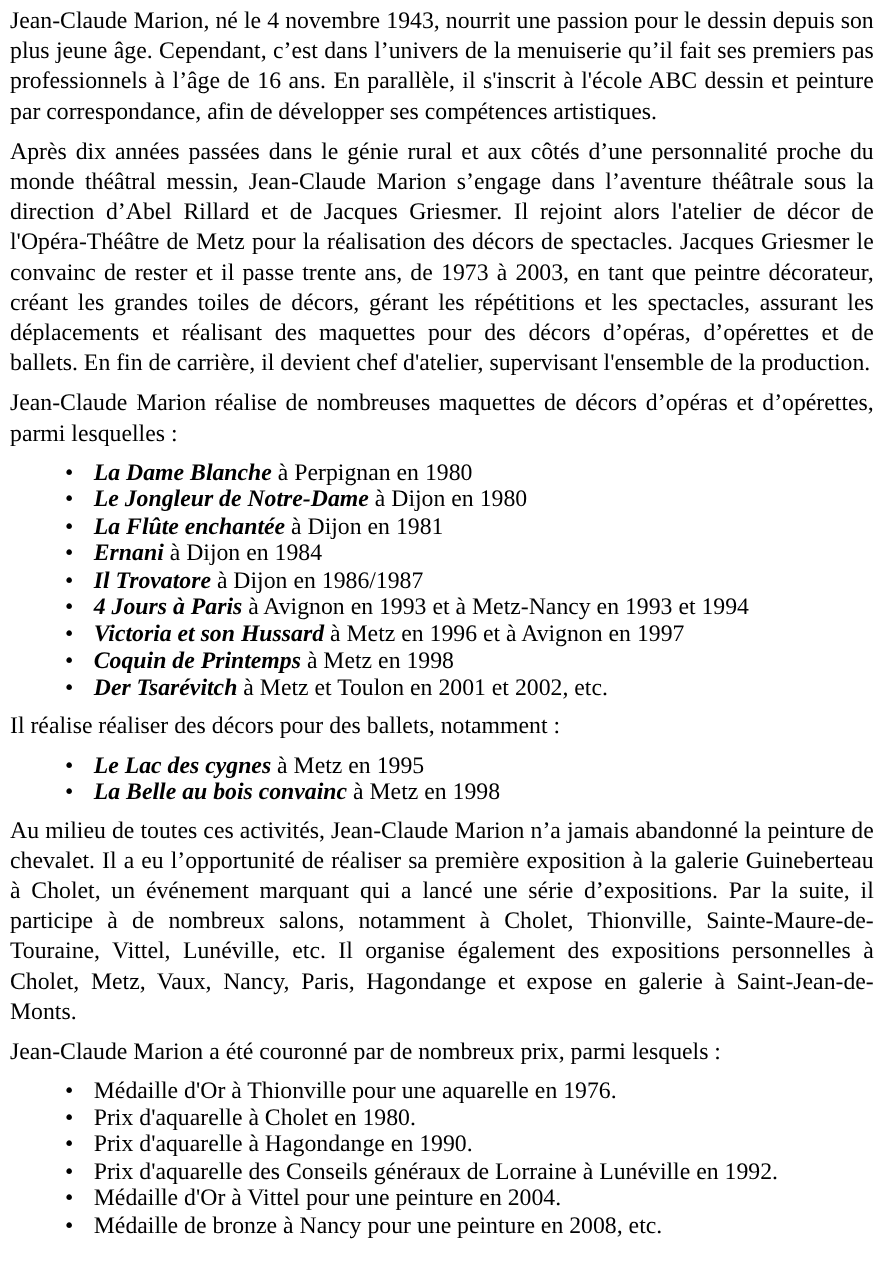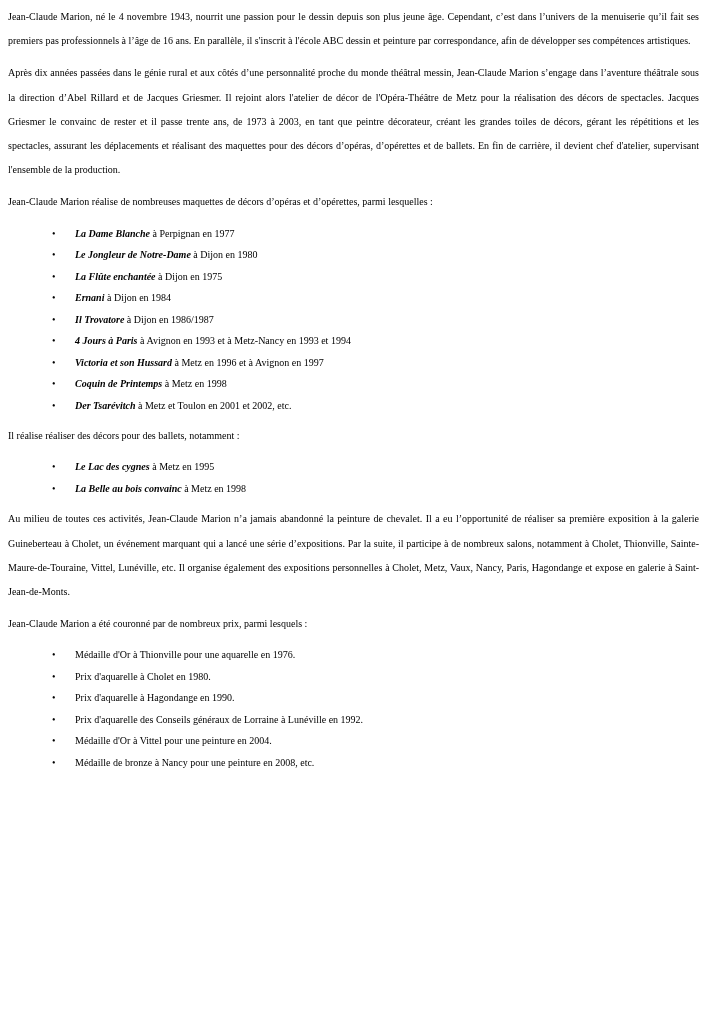--- a/index.html
+++ b/index.html
@@ -8,21 +8,21 @@
     background: #ffffff;
   }
   .page {
     width: 708px;
     min-height: 1017px;
     box-sizing: border-box;
     padding: 5px 9px 10px 8px;
     background: #ffffff;
     color: #000000;
     font-family: "Liberation Serif", "DejaVu Serif", serif;
-    font-size: 10px;
+    font-size: 19px;
   }
   .page p {
     margin: 0 0 8px 0;
     line-height: 24.2px;
     text-align: justify;
   }
   .page ul {
     list-style: none;
     margin: 0 0 8px 0;
     padding: 0;
@@ -49,23 +49,23 @@
 
 <div class="page">
 
   <p>Jean-Claude Marion, né le 4 novembre 1943, nourrit une passion pour le dessin depuis son plus jeune âge. Cependant, c’est dans l’univers de la menuiserie qu’il fait ses premiers pas professionnels à l’âge de 16 ans. En parallèle, il s'inscrit à l'école ABC dessin et peinture par correspondance, afin de développer ses compétences artistiques.</p>
 
   <p>Après dix années passées dans le génie rural et aux côtés d’une personnalité proche du monde théâtral messin, Jean-Claude Marion s’engage dans l’aventure théâtrale sous la direction d’Abel Rillard et de Jacques Griesmer. Il rejoint alors l'atelier de décor de l'Opéra-Théâtre de Metz pour la réalisation des décors de spectacles. Jacques Griesmer le convainc de rester et il passe trente ans, de 1973 à 2003, en tant que peintre décorateur, créant les grandes toiles de décors, gérant les répétitions et les spectacles, assurant les déplacements et réalisant des maquettes pour des décors d’opéras, d’opérettes et de ballets. En fin de carrière, il devient chef d'atelier, supervisant l'ensemble de la production.</p>
 
   <p>Jean-Claude Marion réalise de nombreuses maquettes de décors d’opéras et d’opérettes, parmi lesquelles :</p>
 
   <ul>
-    <li><span class="work-title">La Dame Blanche</span><span> à Perpignan en 1977</span></li>
+    <li><span class="work-title">La Dame Blanche</span><span> à Perpignan en 1980</span></li>
     <li><span class="work-title">Le Jongleur de Notre-Dame</span><span> à Dijon en 1980</span></li>
-    <li><span class="work-title">La Flûte enchantée</span><span> à Dijon en 1975</span></li>
+    <li><span class="work-title">La Flûte enchantée</span><span> à Dijon en 1981</span></li>
     <li><span class="work-title">Ernani</span><span> à Dijon en 1984</span></li>
     <li><span class="work-title">Il Trovatore</span><span> à Dijon en 1986/1987</span></li>
     <li><span class="work-title">4 Jours à Paris</span><span> à Avignon en 1993 et à Metz-Nancy en 1993 et 1994</span></li>
     <li><span class="work-title">Victoria et son Hussard</span><span> à Metz en 1996 et à Avignon en 1997</span></li>
     <li><span class="work-title">Coquin de Printemps</span><span> à Metz en 1998</span></li>
     <li><span class="work-title">Der Tsarévitch</span><span> à Metz et Toulon en 2001 et 2002, etc.</span></li>
   </ul>
 
   <p>Il réalise réaliser des décors pour des ballets, notamment :</p>
 

